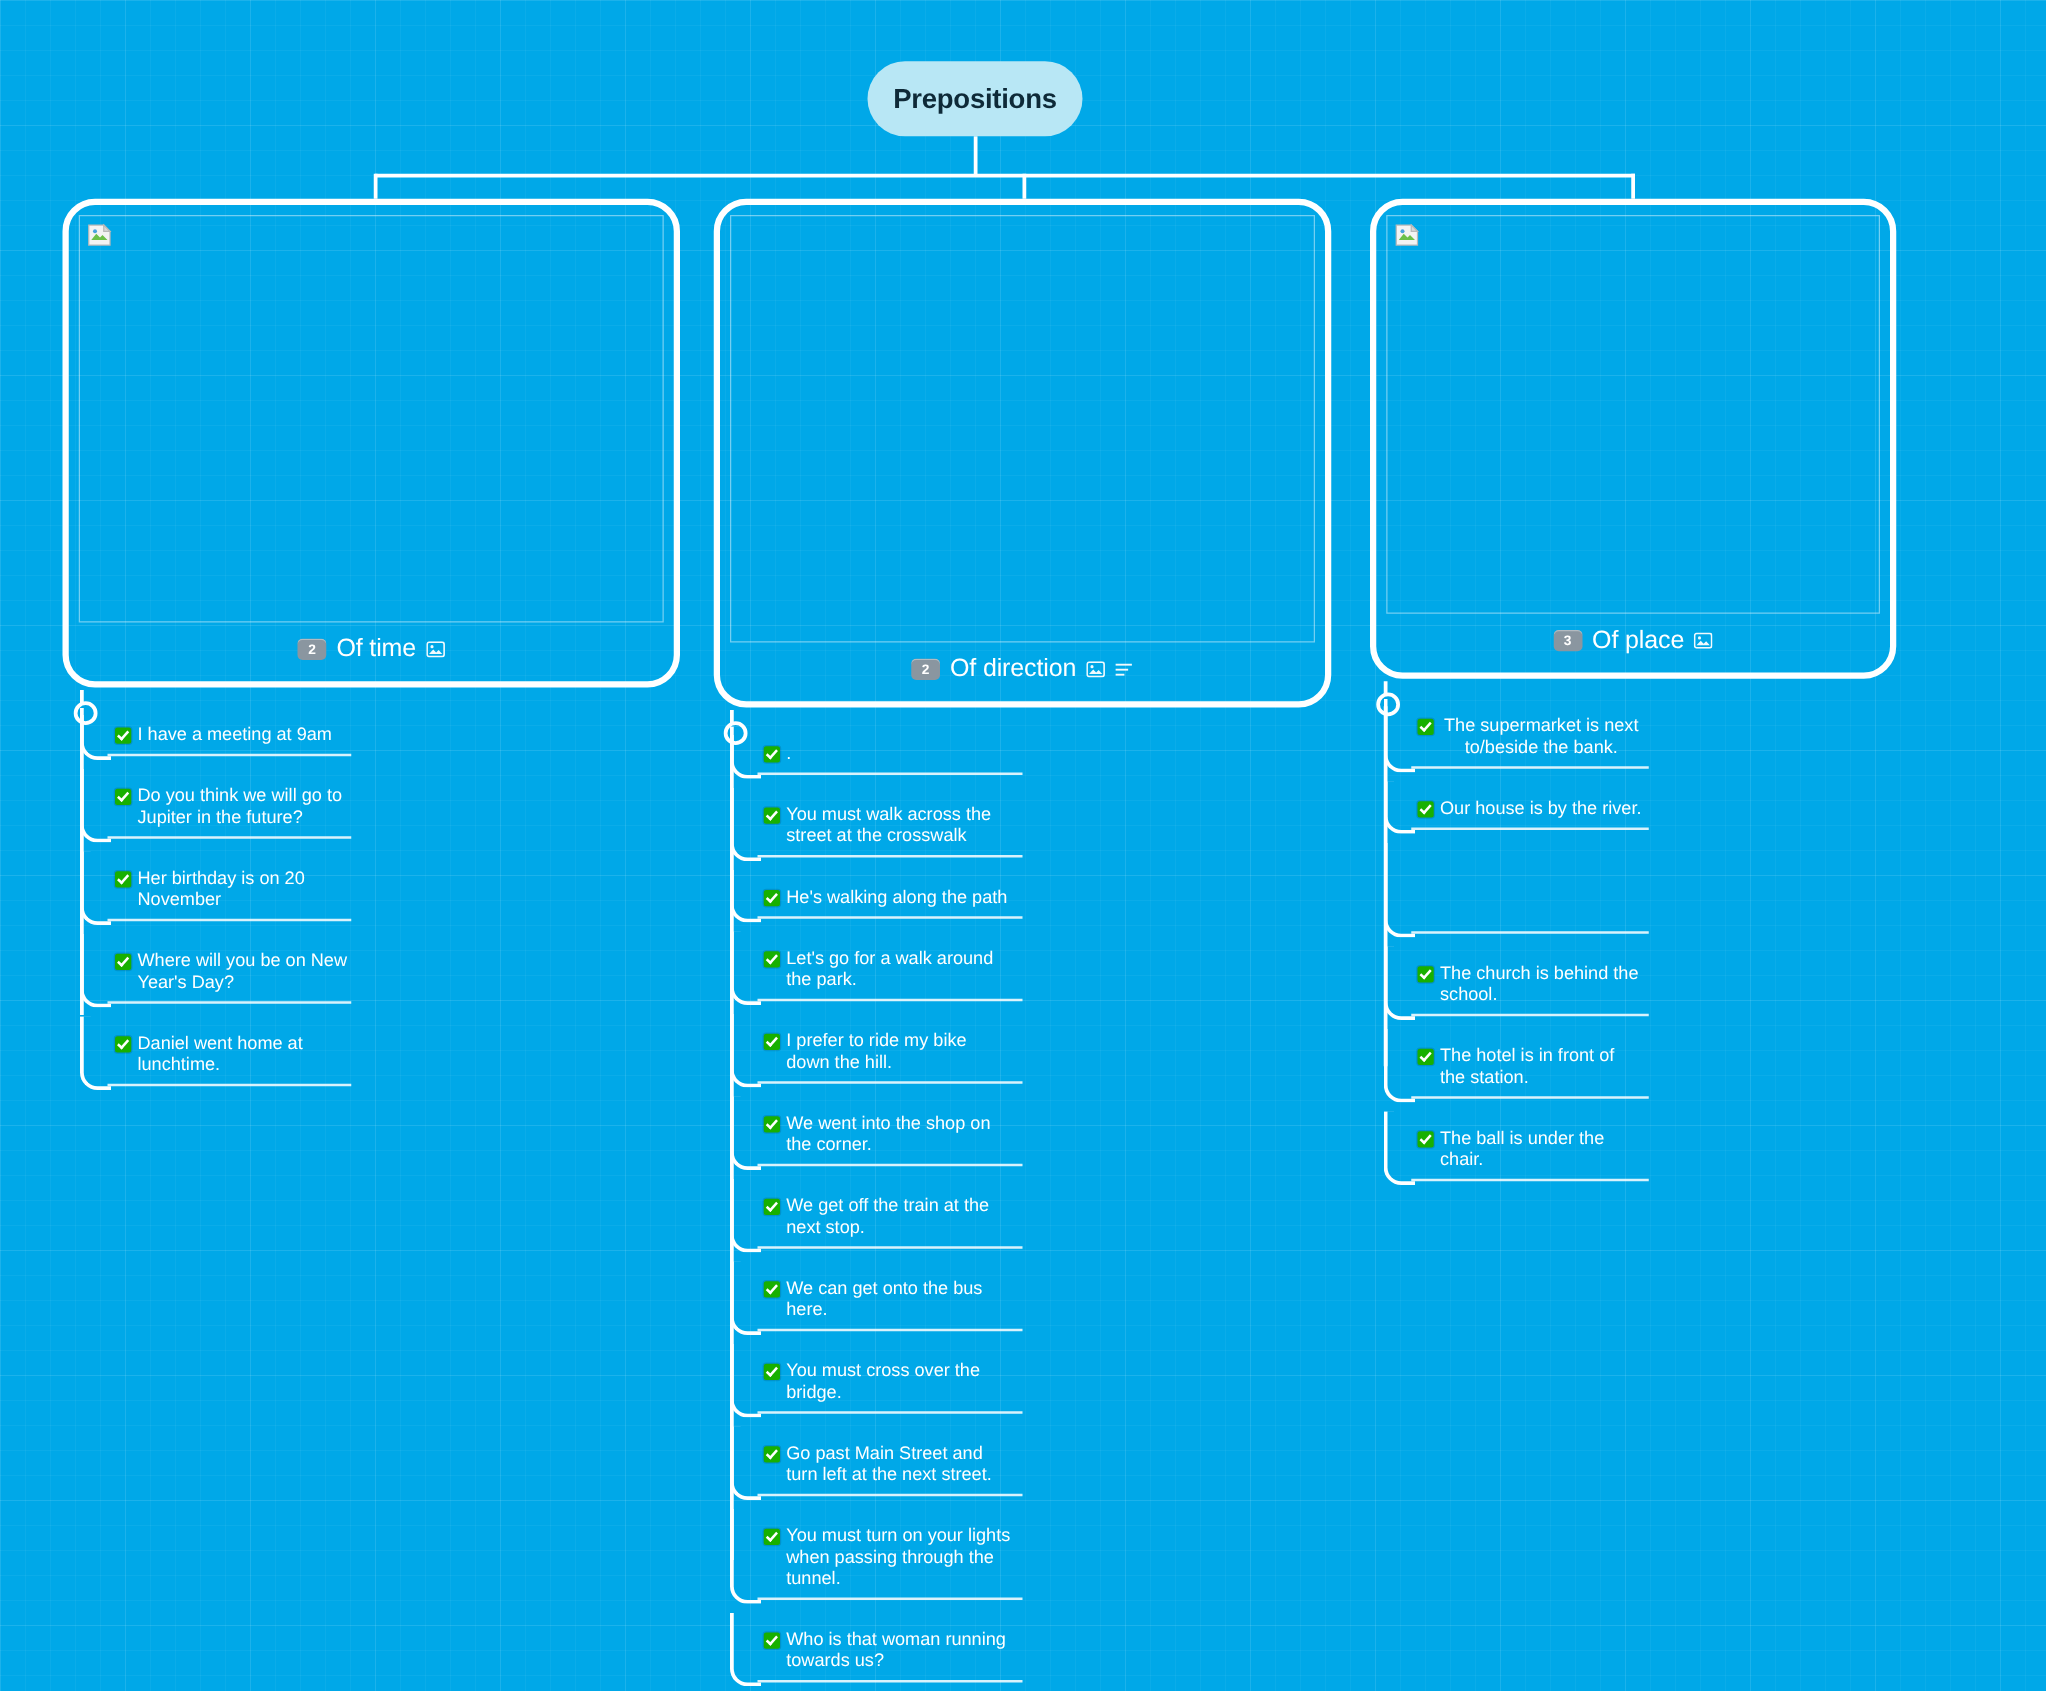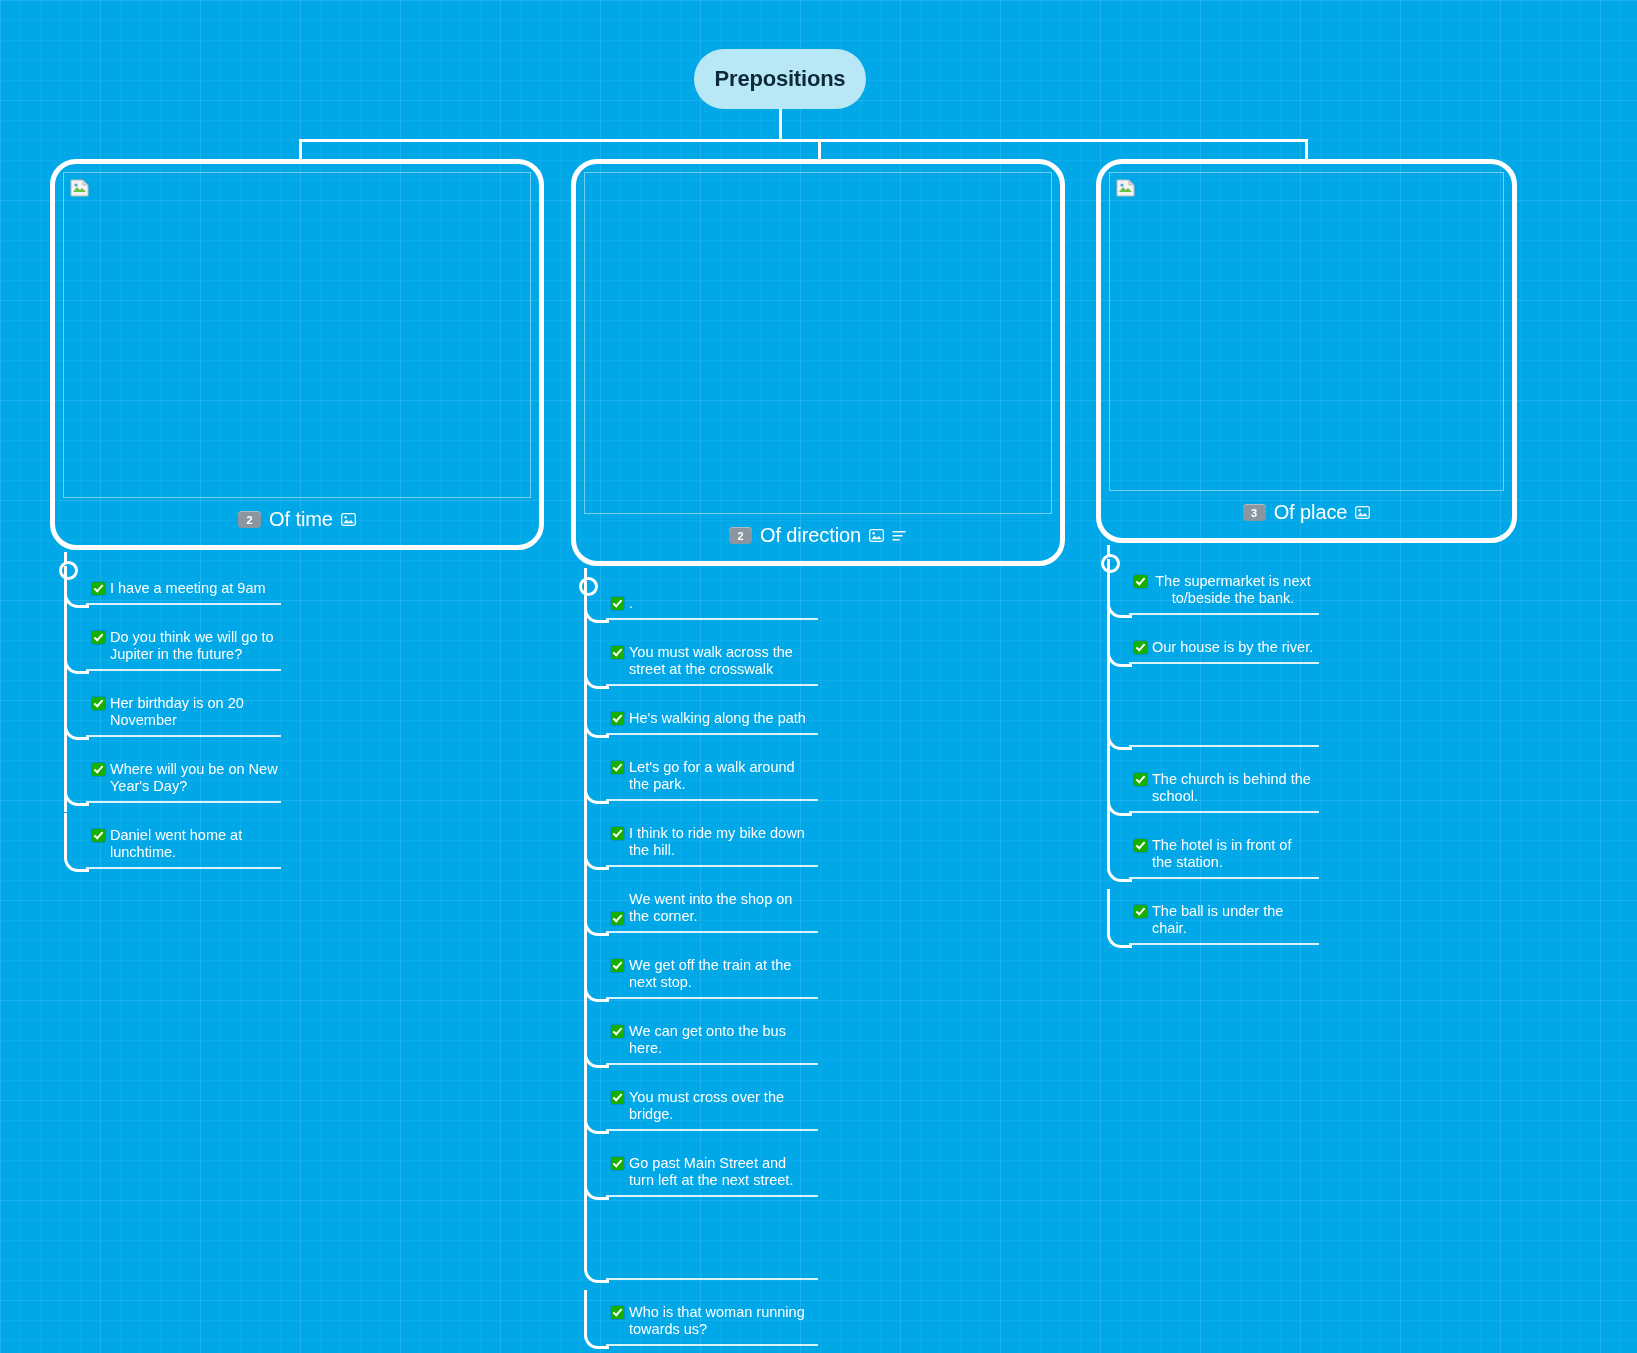--- a/index.html
+++ b/index.html
@@ -227,25 +227,25 @@
     <div class="elbow bl" style="left: 584px; top: 696px; width: 22px; height: 39px;"></div>
     <div class="underline" style="left: 606px; top: 733px; width: 212px;"></div>
     <div class="leaf" style="left: 611px; top: 759px; width: 200px;">
       <span class="chk"></span>
       <span class="txt">Let's go for a walk around the park.</span>
     </div>
     <div class="elbow bl" style="left: 584px; top: 745px; width: 22px; height: 56px;"></div>
     <div class="underline" style="left: 606px; top: 799px; width: 212px;"></div>
     <div class="leaf" style="left: 611px; top: 825px; width: 200px;">
       <span class="chk"></span>
-      <span class="txt">I think to ride my bike down the hill.</span>
+      <span class="txt">I prefer to ride my bike down the hill.</span>
     </div>
     <div class="elbow bl" style="left: 584px; top: 811px; width: 22px; height: 56px;"></div>
     <div class="underline" style="left: 606px; top: 865px; width: 212px;"></div>
-    <div class="leaf" style="left: 611px; top: 891px; width: 200px; align-items: flex-end;">
+    <div class="leaf" style="left: 611px; top: 891px; width: 200px;">
       <span class="chk"></span>
       <span class="txt">We went into the shop on the corner.</span>
     </div>
     <div class="elbow bl" style="left: 584px; top: 877px; width: 22px; height: 56px;"></div>
     <div class="underline" style="left: 606px; top: 931px; width: 212px;"></div>
     <div class="leaf" style="left: 611px; top: 957px; width: 200px;">
       <span class="chk"></span>
       <span class="txt">We get off the train at the next stop.</span>
     </div>
     <div class="elbow bl" style="left: 584px; top: 943px; width: 22px; height: 56px;"></div>
@@ -261,20 +261,24 @@
       <span class="txt">You must cross over the bridge.</span>
     </div>
     <div class="elbow bl" style="left: 584px; top: 1075px; width: 22px; height: 56px;"></div>
     <div class="underline" style="left: 606px; top: 1129px; width: 212px;"></div>
     <div class="leaf" style="left: 611px; top: 1155px; width: 200px;">
       <span class="chk"></span>
       <span class="txt">Go past Main Street and turn left at the next street.</span>
     </div>
     <div class="elbow bl" style="left: 584px; top: 1141px; width: 22px; height: 56px;"></div>
     <div class="underline" style="left: 606px; top: 1195px; width: 212px;"></div>
+    <div class="leaf" style="left: 611px; top: 1221px; width: 200px;">
+      <span class="chk"></span>
+      <span class="txt">You must turn on your lights when passing through the tunnel.</span>
+    </div>
     <div class="elbow bl" style="left: 584px; top: 1207px; width: 22px; height: 73px;"></div>
     <div class="underline" style="left: 606px; top: 1278px; width: 212px;"></div>
     <div class="leaf" style="left: 611px; top: 1304px; width: 200px;">
       <span class="chk"></span>
       <span class="txt">Who is that woman running towards us?</span>
     </div>
     <div class="elbow bl" style="left: 584px; top: 1290px; width: 22px; height: 56px;"></div>
     <div class="underline" style="left: 606px; top: 1344px; width: 212px;"></div>
     <div class="leaf" style="left: 1134px; top: 573px; width: 180px; text-align: center;">
       <span class="chk"></span>

